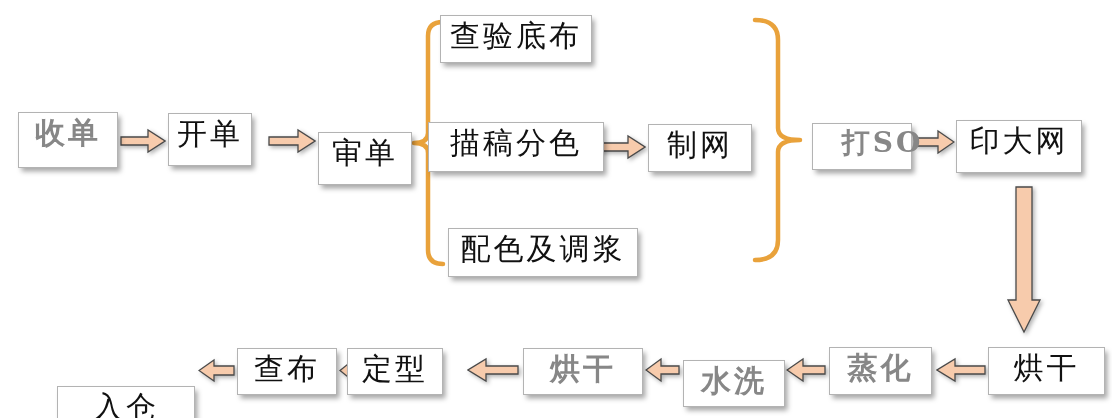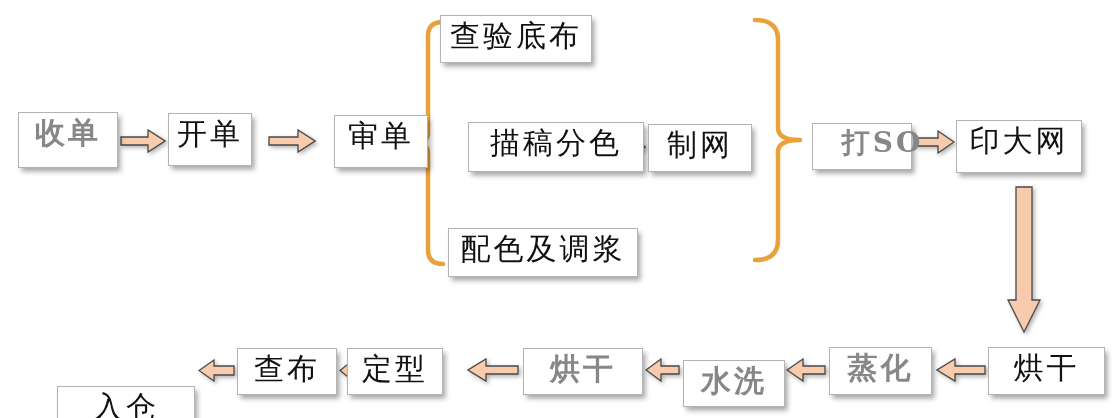--- a/index.html
+++ b/index.html
@@ -26,23 +26,23 @@
   .node.gray{color:var(--text-gray,#878787);font-weight:bold;}
   .arrow{position:absolute;z-index:1;line-height:0;}
   .arrow svg{filter:drop-shadow(2px 2.5px 2px rgba(0,0,0,0.30));}
   .arrow path{fill:var(--arrow-fill,#F7CBAC);stroke:var(--arrow-stroke,#4a4a4a);stroke-width:1.3;stroke-linejoin:miter;}
   .brace{position:absolute;z-index:0;line-height:0;}
   .brace path{fill:none;stroke:var(--brace,#E9A23B);stroke-width:4.5;stroke-linecap:round;stroke-linejoin:round;}
 
   
   .n-receive{left:18px;top:112px;width:100px;height:56px;}
   .n-create{left:168px;top:113px;width:84px;height:53px;}
-  .n-review{left:318px;top:115px;width:94px;height:53px;margin-left:16px;}
+  .n-review{left:318px;top:132px;width:94px;height:53px;}
   .n-inspect-base{left:440px;top:15px;width:152px;height:48px;}
-  .n-trace{left:468px;top:122px;width:176px;height:50px;}
+  .n-trace{left:428px;top:122px;width:176px;height:50px;}
   .n-screen{left:648px;top:124px;width:104px;height:48px;}
   .n-paste{left:448px;top:228px;width:190px;height:49px;}
   .n-so{left:812px;top:123px;width:100px;height:47px;font-size:28px;padding-left:41px;}
   .n-bigprint{left:956px;top:120px;width:126px;height:53px;}
   .n-dry1{left:988px;top:347px;width:117px;height:48px;}
   .n-steam{left:829px;top:347px;width:103px;height:48px;}
   .n-wash{left:683px;top:360px;width:102px;height:47px;}
   .n-dry2{left:523px;top:348px;width:120px;height:47px;}
   .n-setting{left:347px;top:348px;width:96px;height:47px;}
   .n-checkcloth{left:237px;top:348px;width:100px;height:47px;}

